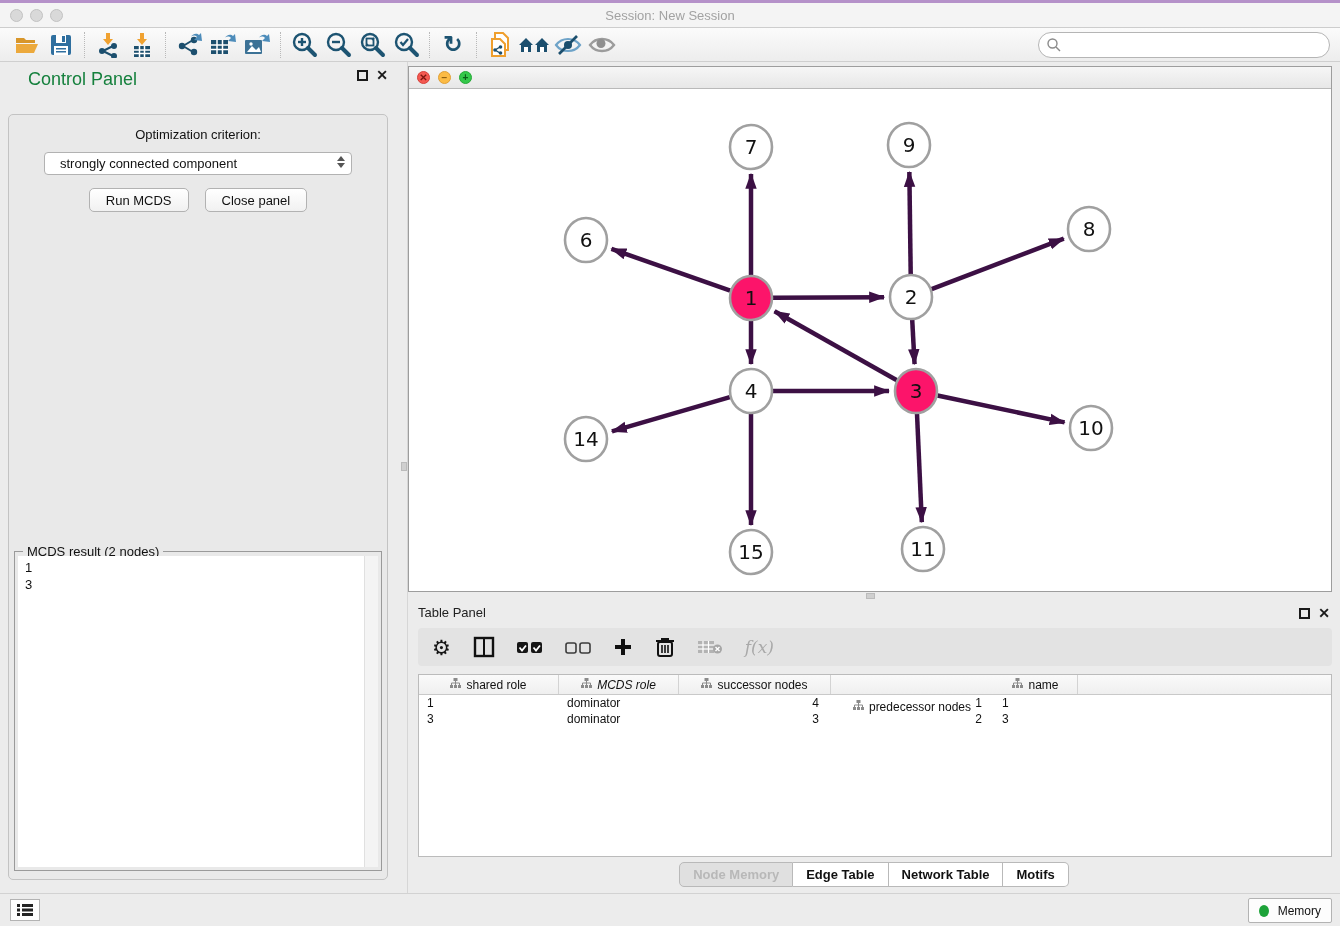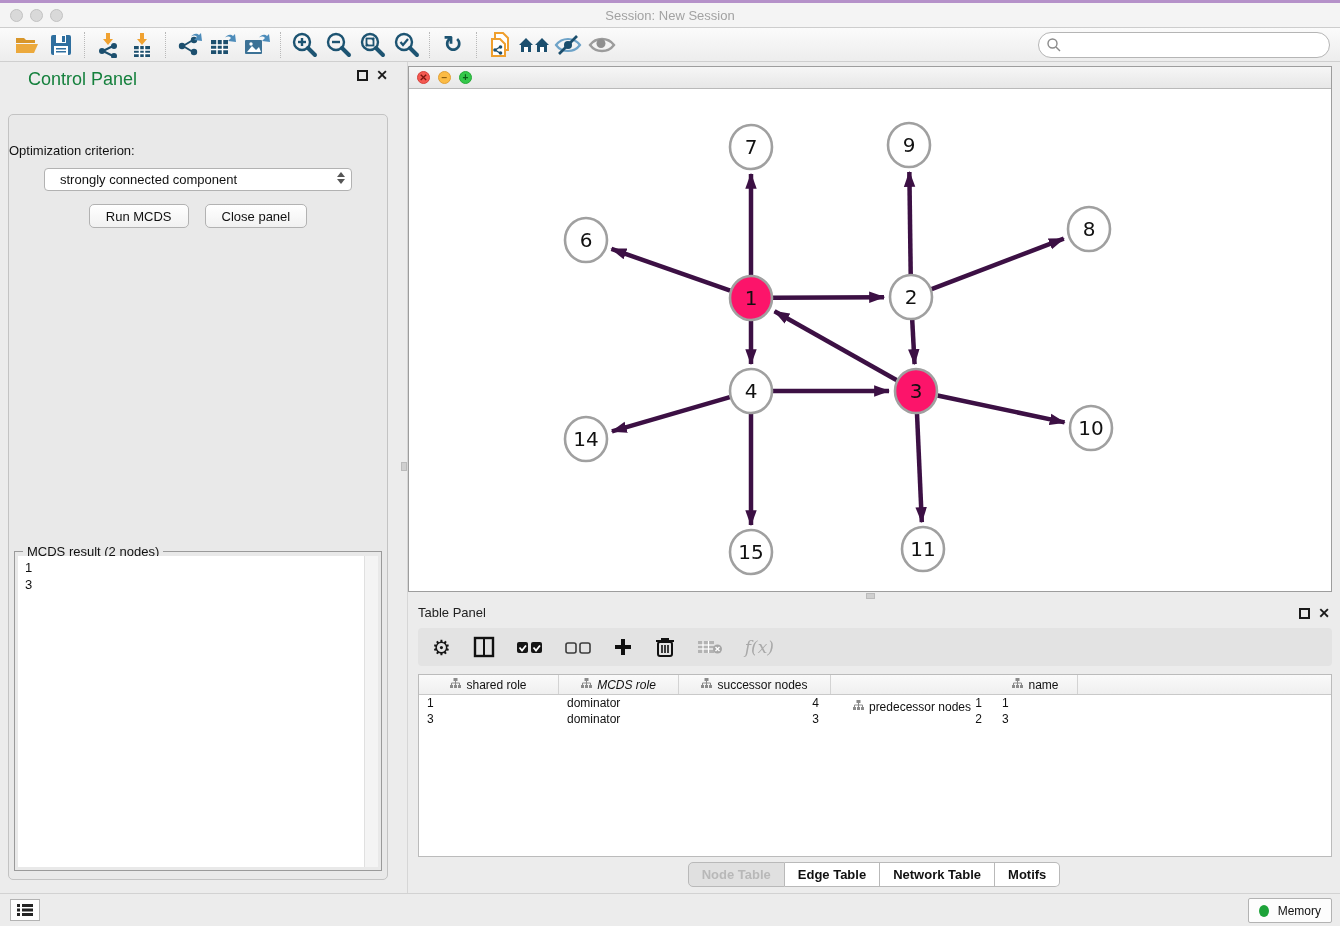--- a/index.html
+++ b/index.html
@@ -31,21 +31,21 @@
   .panel-float { position:absolute; top:8px; width:11px; height:11px; border:2px solid #1a1a1a; background:transparent; }
   .panel-close { position:absolute; top:5px; font-size:14px; font-weight:bold; color:#1a1a1a; }
   .cp-float { right:32px; } .cp-close { right:12px; }
   .cp-tabs { position:absolute; left:0; right:0; top:31px; display:flex; justify-content:center; z-index:2; }
   .cp-tab { font-size:13px; padding:3px 14px; background:#fff; border:1px solid #b9b9b9; border-left:none;
             color:#111; border-radius:4px 4px 0 0; }
   .cp-tab:first-child { border-left:1px solid #b9b9b9; }
   .cp-tab.active { background:#e3e3e3; color:#b4b4b4; }
   .cp-body { position:absolute; left:8px; right:12px; top:52px; bottom:13px; background:#e9e9e9;
              border:1px solid #c3c3c3; border-radius:5px; }
-  .opt-label { margin-top:28px; font-size:13px; color:#111; }
+  .opt-label { text-align:center; margin-top:12px; font-size:13px; color:#111; }
   .cp-select { position:relative; margin:10px auto 0 auto; width:308px; height:23px; background:#fff;
                border:1px solid #b2b2b2; border-radius:4px; font-size:13px; color:#111;
                display:flex; align-items:center; padding-left:15px; }
   .stepper { position:absolute; right:6px; top:3px; display:flex; flex-direction:column; gap:2px; }
   .stepper i { width:0; height:0; border-left:4px solid transparent; border-right:4px solid transparent; display:block; }
   .stepper .up { border-bottom:5px solid #555; }
   .stepper .dn { border-top:5px solid #555; }
   .cp-buttons { display:flex; justify-content:center; gap:16px; margin-top:13px; }
   .cp-btn { height:24px; padding:0 16px; font-size:13px; color:#111; background:linear-gradient(#ffffff,#f1f1f1);
             border:1px solid #b2b2b2; border-radius:5px; }
@@ -545,21 +545,21 @@
         <div class="tt-row">
           <div class="tt-td" style="width: 140px;">3</div>
           <div class="tt-td" style="width: 120px;">dominator</div>
           <div class="tt-td right" style="width: 152px;">3</div>
           <div class="tt-td right" style="width: 163px;">2</div>
           <div class="tt-td" style="width: 84px;">3</div>
         </div>
       </div>
   </div>
   <div class="tp-tabs" id="bottom-tabs">
-      <div class="bt-tab active">Node Table</div>
+      <div class="bt-tab active">Node Memory</div>
       <div class="bt-tab">Edge Table</div>
       <div class="bt-tab">Network Table</div>
       <div class="bt-tab">Motifs</div>
     </div>
 </div>
 
 <div class="statusbar">
   <span class="list-btn">
     <svg width="16" height="14" viewBox="0 0 16 14">
         <g fill="#222">

